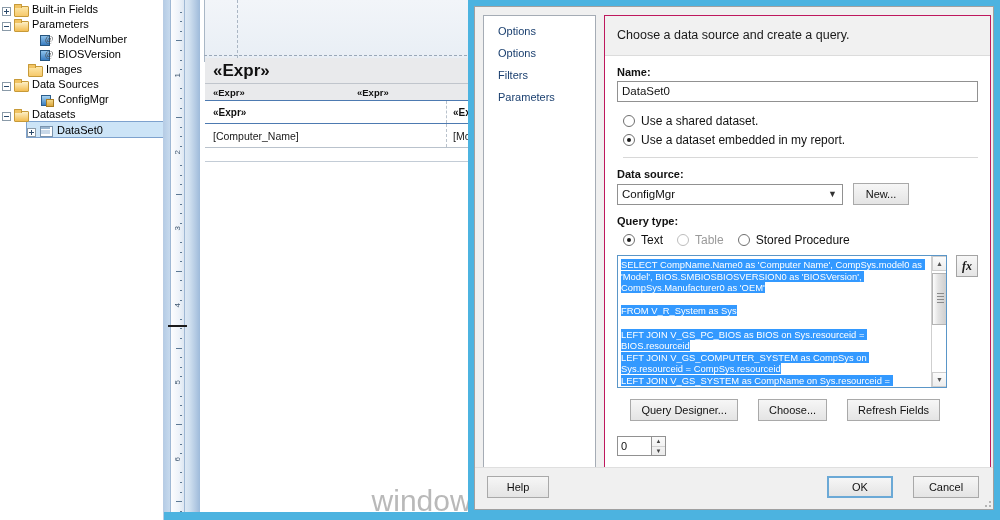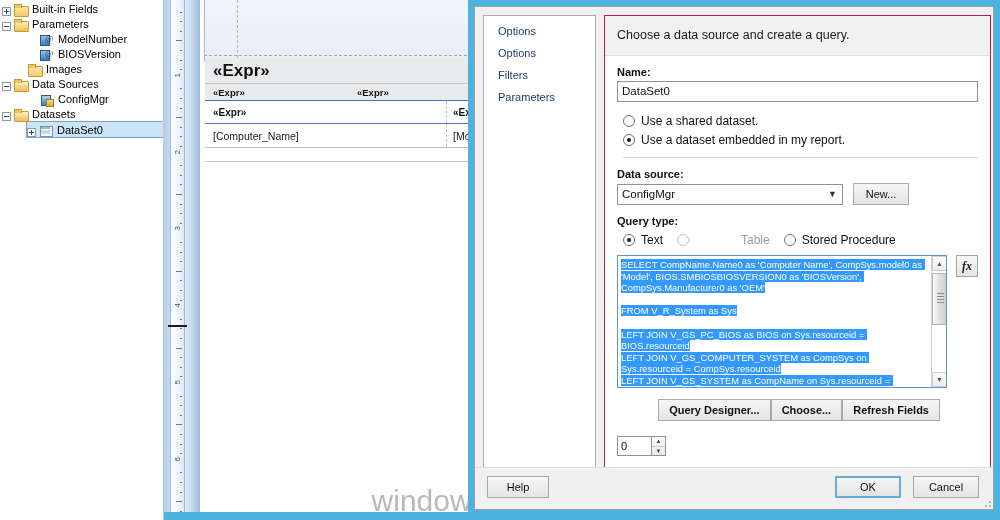--- a/index.html
+++ b/index.html
@@ -348,21 +348,21 @@
     color: #111;
     padding: 2px 4px;
     line-height: 15px;
   }
   .radio-line {
     display: flex; align-items: center;
     height: 19px;
     font-size: 12px; color: #111;
     margin-left: 6px;
   }
-  .radio-line.dim { color: #9a9a9a; gap: 46px; }
+  .radio-line.dim { color: #9a9a9a; }
   .radio {
     width: 12px; height: 12px; border-radius: 50%;
     border: 1px solid #6f6f6f;
     background: #ffffff;
     margin-right: 6px;
     flex: 0 0 auto;
     position: relative;
   }
   .radio.dim { border-color: #bdbdbd; }
   .radio.on::after {
@@ -464,25 +464,24 @@
     font-family: "Liberation Serif", serif;
     font-style: italic;
     font-weight: bold;
     font-size: 12px;
     color: #1a1a1a;
     text-align: center;
     line-height: 20px;
   }
 
   #btn-row {
-    display: flex; gap: 0;
+    display: flex; gap: 20px;
     margin-top: 11px;
     justify-content: flex-end;
     padding-right: 38px;
-    font-weight: bold;
   }
   #spin-wrap {
     display: flex; margin-top: 4px;
   }
   #spin-input {
     width: 34px; height: 20px;
     border: 1px solid #919191;
     border-right: none;
     background: #ffffff;
     font-size: 11px;
@@ -506,21 +505,21 @@
     position: absolute; left: 0; right: 0; bottom: 0;
     height: 42px;
     background: #f0f0f0;
     border-top: 1px solid #dfdfdf;
   }
   #help-btn {
     position: absolute; left: 12px; top: 8px;
     width: 62px;
   }
   #ok-btn {
-    position: absolute; right: 92px; top: 8px;
+    position: absolute; right: 100px; top: 8px;
     width: 66px;
   }
   #cancel-btn {
     position: absolute; right: 14px; top: 8px;
     width: 66px;
   }
   #resize-grip {
     position: absolute; right: 2px; bottom: 2px;
     width: 10px; height: 10px;
   }

